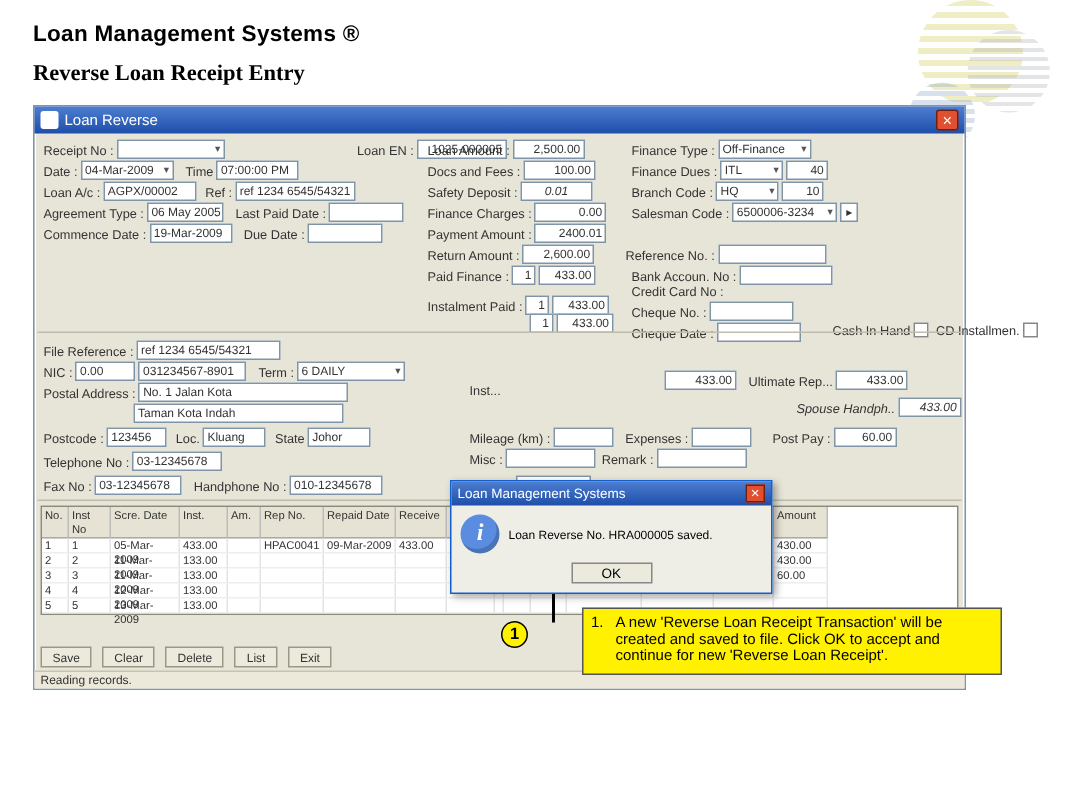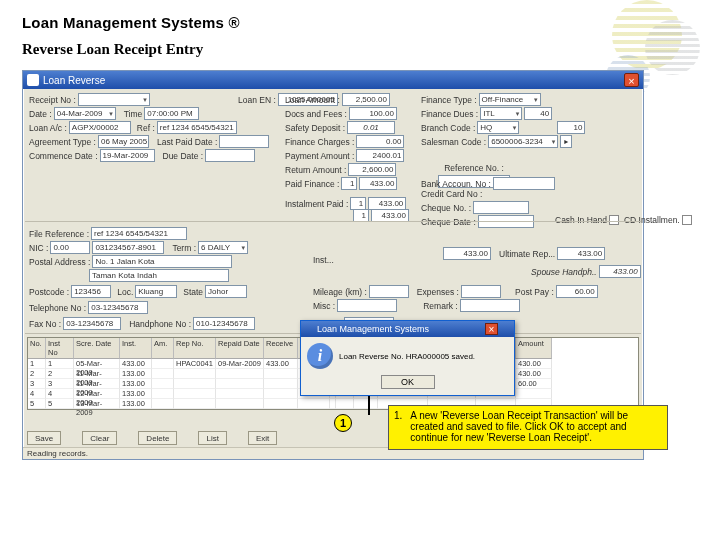--- a/index.html
+++ b/index.html
@@ -19,26 +19,26 @@
   .lbl { white-space:nowrap; }
   .inp { height:13px; background:#fff; border:1px solid #8094a8; padding:0 2px; font-size:8px; line-height:11px; overflow:hidden; white-space:nowrap; }
   .sel::after { content:"▾"; float:right; font-size:7px; color:#555; }
   .chk { width:10px;height:10px;border:1px solid #888;background:#fff;display:inline-block; }
   .sep { position:absolute; left:2px; right:2px; height:1px; background:#bfbcae; }
   
   .tbl { position:absolute; left:4px; right:4px; background:#fff; border:1px solid #8a8a7a; font-size:7.5px; }
   .tbl .hd, .tbl .tr { display:flex; }
   .tbl .hd div { background:#e6e3d4; border-right:1px solid #bbb; border-bottom:1px solid #aaa; padding:1px 2px; }
   .tbl .tr div { border-right:1px solid #e4e4e4; border-bottom:1px solid #eee; padding:0 2px; height:10px; }
-  .btnrow { position:absolute; left:4px; display:flex; gap:21px; }
+  .btnrow { position:absolute; left:4px; display:flex; gap:7px; }
   .btn { font-size:8px; padding:1.5px 7px; background:#eceadc; border:1px solid #9a9784; }
   .status { position:absolute; left:0; right:0; bottom:0; height:12px; background:#ece9da; font-size:8px; padding:1px 4px; border-top:1px solid #c6c3b4; }
   
   .dlg { position:absolute; width:215px; background:#efeee6; border:1px solid #115fcf; box-shadow:2px 2px 5px rgba(0,0,0,.35); left:300px; top:320px; z-index:9; }
-  .dlg .dtbar { height:16px; background:linear-gradient(#4d7ed0,#1e4eaa); color:#fff; font-size:9px; display:flex; align-items:center; padding:0 16px; }
+  .dlg .dtbar { height:16px; background:linear-gradient(#4d7ed0,#1e4eaa); color:#fff; font-size:9px; display:flex; align-items:center; padding:0 4px; }
   .dlg .dtbar .close { margin-left:auto; width:13px;height:12px;background:#e05030;border:1px solid #702010;color:#fff;text-align:center;font-size:10px;line-height:11px; }
   .dlg .body { display:flex; align-items:center; padding:6px; gap:6px; font-size:8px; }
   .dlg .info { width:26px;height:26px;border-radius:50%;background:#5a8de0;color:#fff;display:flex;align-items:center;justify-content:center;font-family:Georgia,serif;font-style:italic;font-size:16px;font-weight:bold;box-shadow:inset -2px -3px 0 rgba(0,0,0,.18); }
   .dlg .ok { display:block; margin:0 auto 6px; width:54px; font-size:9px; padding:1px 0; background:#eceadc;border:1px solid #888; }
   .arrow { position:absolute; left:368px; top:380px; width:2px; height:35px; background:#000; z-index:8; }
   .arrow::after { content:""; position:absolute; left:-4px; top:-2px; border-left:5px solid transparent; border-right:5px solid transparent; border-bottom:8px solid #000; }
   .callnum { position:absolute; left:334px; top:414px; width:18px;height:18px;border:1.8px solid #000;border-radius:50%;background:#fff100;display:flex;align-items:center;justify-content:center;font-size:11px;font-weight:bold; z-index:8;}
   .callbox { position:absolute; left:388px; top:405px; width:280px; background:#fff100; border:1px solid #555; font-size:10px; padding:4px 5px 6px 5px; display:flex; gap:8px; z-index:8; }
   .callbox .n { width:14px; text-align:right; }
 </style>
@@ -138,28 +138,28 @@
         <span class="inp sel" style="width:62px;">Off-Finance</span>
       </div>
     <div class="row" style="left:398px;top:18px;">
         <span class="lbl">Finance Dues :</span>
         <span class="inp sel" style="width:42px;">ITL</span>
         <span class="inp" style="width:28px;text-align:right;">40</span>
       </div>
     <div class="row" style="left:398px;top:32px;">
         <span class="lbl">Branch Code :</span>
         <span class="inp sel" style="width:42px;">HQ</span>
-        <span class="inp" style="width:28px;text-align:right;margin-left:36px;">10</span>
+        <span class="inp" style="width:28px;text-align:right;">10</span>
       </div>
     <div class="row" style="left:398px;top:46px;">
         <span class="lbl">Salesman Code :</span>
         <span class="inp sel" style="width:70px;">6500006-3234</span>
         <span class="inp" style="width:12px;text-align:center;">▸</span>
       </div>
-    <div class="row" style="left:415px;top:74px;flex-direction:column;">
+    <div class="row" style="left:394px;top:74px;">
         <span class="lbl">Reference No. :</span>
         <span class="inp" style="width:72px;"></span>
       </div>
     <div class="row" style="left:398px;top:88px;">
         <span class="lbl">Bank Accoun. No :</span>
         <span class="inp" style="width:62px;"></span>
       </div>
     <div class="row" style="left:398px;top:100px;">
         <span class="lbl">Credit Card No :</span>
       </div>
@@ -182,21 +182,21 @@
 
     <div class="row" style="left:6px;top:138px;">
         <span class="lbl">File Reference :</span>
         <span class="inp" style="width:96px;">ref 1234 6545/54321</span>
       </div>
     <div class="row" style="left:6px;top:152px;">
         <span class="lbl">NIC :</span>
         <span class="inp" style="width:40px;">0.00</span>
         <span class="inp" style="width:72px;">031234567-8901</span>
         <span class="lbl" style="margin-left:6px;">Term :</span>
-        <span class="inp sel" style="width:50px;">6 DAILY</span>
+        <span class="inp sel" style="width:72px;">6 DAILY</span>
       </div>
     <div class="row" style="left:6px;top:166px;">
         <span class="lbl">Postal Address :</span>
         <span class="inp" style="width:140px;">No. 1 Jalan Kota</span>
       </div>
     <div class="row" style="left:66px;top:180px;">
         <span class="inp" style="width:140px;">Taman Kota Indah</span>
       </div>
     <div class="row" style="left:290px;top:166px;">
         <span class="lbl">Inst...</span>
@@ -221,21 +221,21 @@
       </div>
     <div class="row" style="left:290px;top:196px;">
         <span class="lbl">Mileage (km) :</span>
         <span class="inp" style="width:40px;"></span>
         <span class="lbl" style="margin-left:6px;">Expenses :</span>
         <span class="inp" style="width:40px;"></span>
       </div>
     <div class="row" style="left:290px;top:210px;">
         <span class="lbl">Misc :</span>
         <span class="inp" style="width:60px;"></span>
-        <span class="lbl" style="margin-left:24px;">Remark :</span>
+        <span class="lbl" style="margin-left:2px;">Remark :</span>
         <span class="inp" style="width:60px;"></span>
       </div>
     <div class="row" style="left:492px;top:196px;">
         <span class="lbl">Post Pay :</span>
         <span class="inp" style="width:42px;text-align:right;">60.00</span>
       </div>
 
     <div class="row" style="left:6px;top:212px;">
         <span class="lbl">Telephone No :</span>
         <span class="inp" style="width:60px;">03-12345678</span>

